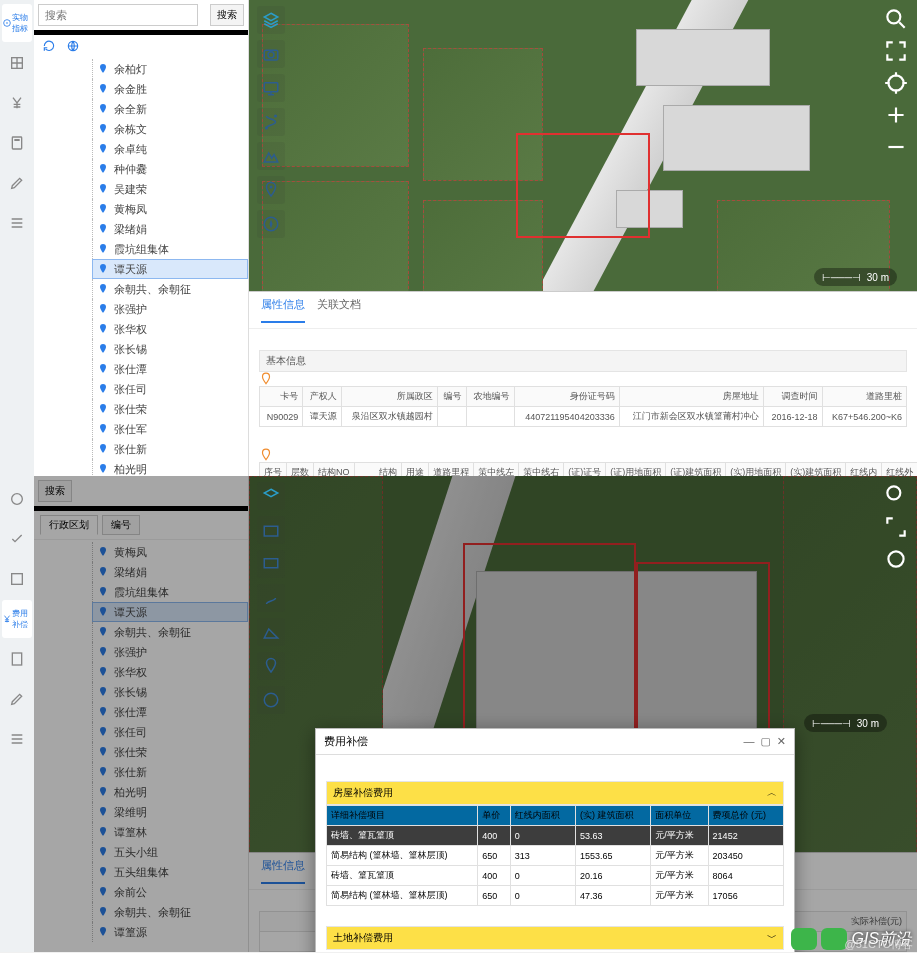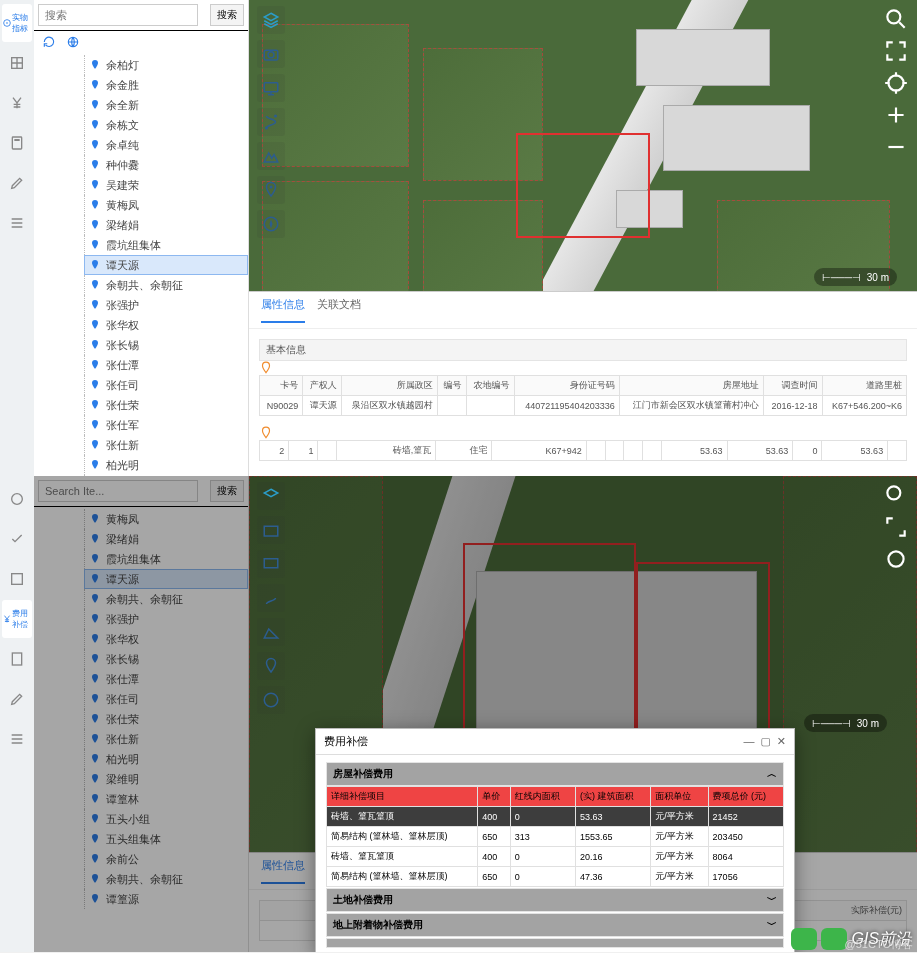--- a/index.html
+++ b/index.html
@@ -4,29 +4,29 @@
 <style>
 * { margin: 0; padding: 0; box-sizing: border-box; font-family: "Microsoft YaHei", Arial, sans-serif; }
 body { background: #f0f0f0; width: 917px; }
 .screenshot { position: relative; height: 476px; display: flex; }
 .screenshot.dimmed::before { content: ""; position: absolute; inset: 0; background: rgba(0,0,0,0.35); z-index: 5; pointer-events: none; }
 .leftbar { width: 34px; background: #eef1f3; display: flex; flex-direction: column; align-items: center; padding-top: 4px; gap: 2px; z-index: 6; position: relative; }
 .leftbar .lb-item { width: 30px; height: 38px; display: flex; align-items: center; justify-content: center; font-size: 8px; color: #888; cursor: pointer; border-radius: 3px; }
 .leftbar .lb-item.active { background: #fff; color: #2b7de9; }
 .leftbar .lb-item svg { width: 16px; height: 16px; }
 .sidepanel { width: 215px; background: #fff; display: flex; flex-direction: column; border-right: 1px solid #ddd; }
-.searchbar { display: flex; padding: 4px; gap: 12px; border-bottom: 1px solid #000000; }
+.searchbar { display: flex; padding: 4px; gap: 12px; border-bottom: 5px solid #000000; }
 .searchbar input { flex: 1; height: 22px; border: 1px solid #ccc; padding: 0 6px; font-size: 11px; }
 .searchbar button { width: 34px; height: 22px; border: 1px solid #ccc; background: #f4f4f4; font-size: 10px; cursor: pointer; }
 .tabs { display: flex; gap: 4px; padding: 4px 6px; border-bottom: 1px solid #eee; }
 .tabs .tab { font-size: 10px; padding: 2px 8px; border: 1px solid #ccc; background: #f8f8f8; cursor: pointer; }
 .tabs .tab.active { background: #fff; border-bottom-color: #fff; }
 .iconrow { display: flex; gap: 10px; padding: 4px 8px; }
 .iconrow svg { width: 14px; height: 14px; color: #2b7de9; }
-.tree { flex: 1; overflow: auto; padding: 2px 0 2px 40px; }
+.tree { flex: 1; overflow: auto; padding: 2px 0 2px 40px; margin-left: 8px; }
 .tree-item { display: flex; align-items: center; gap: 5px; height: 20px; font-size: 11px; color: #444; cursor: pointer; padding-left: 4px; border-left: 1px dotted #bbb; margin-left: 10px; }
 .tree-item.selected { background: #d9e8fb; border: 1px solid #8db8f0; }
 .pin { width: 12px; height: 12px; }
 .pin path { fill: #2b7de9; }
 .mapwrap { flex: 1; position: relative; background: #4a6a3a; overflow: hidden; }
 .aerial { position: absolute; inset: 0; }
 .aerial .field { position: absolute; background: linear-gradient(135deg, #4d6d3a, #5a7a45); border: 1px dashed rgba(200,60,60,0.7); }
 .aerial .road { position: absolute; background: linear-gradient(90deg, #e6e6e6, #d0d0d0); }
 .aerial .bldg { position: absolute; background: #d8d8d8; border: 1px solid #aaa; }
 .aerial .parcel { position: absolute; border: 2px solid #e03030; }
@@ -35,35 +35,35 @@
 .maptools .mt svg { width: 18px; height: 18px; color: #2c5d8f; }
 .maptools .mt:first-child svg { color: #2b9dc9; }
 .mapright { position: absolute; right: 8px; top: 6px; display: flex; flex-direction: column; gap: 6px; z-index: 8; }
 .mapright .mt { width: 26px; height: 26px; display: flex; align-items: center; justify-content: center; cursor: pointer; color: #fff; }
 .scalebar { position: absolute; right: 20px; bottom: 190px; height: 18px; display: flex; align-items: center; color: #fff; font-size: 10px; background: rgba(0,0,0,0.35); padding: 2px 8px; border-radius: 10px; gap: 6px; z-index: 8; }
 .scalebar.low { bottom: 20px; }
 .bottompanel { position: absolute; left: 0; right: 0; bottom: 0; height: 185px; background: #fff; border-top: 1px solid #ccc; overflow: auto; font-size: 10px; z-index: 2; }
 .bp-tabs { display: flex; gap: 12px; padding: 5px 12px; border-bottom: 1px solid #eee; }
 .bp-tabs span { cursor: pointer; color: #666; font-size: 11px; }
 .bp-tabs span.active { color: #2b7de9; border-bottom: 2px solid #2b7de9; padding-bottom: 9px; }
-.section { margin: 10px 10px; }
+.section { margin: 21px 10px; }
 .section-h { background: #f4f4f4; padding: 3px 6px; font-size: 10px; color: #555; border: 1px solid #e4e4e4; }
 table.data { width: 100%; border-collapse: collapse; font-size: 9px; }
 table.data th, table.data td { border: 1px solid #e0e0e0; padding: 3px 4px; text-align: right; color: #555; white-space: nowrap; }
 table.data th { background: #fafafa; font-weight: normal; }
 .floatbox { position: absolute; left: 315px; top: 252px; width: 480px; background: #fff; border: 1px solid #bbb; z-index: 20; box-shadow: 0 4px 18px rgba(0,0,0,0.4); font-size: 10px; }
 .fb-title { display: flex; justify-content: space-between; align-items: center; padding: 5px 8px; border-bottom: 1px solid #ddd; font-size: 11px; }
 .fb-title .ctrls { display: flex; gap: 6px; }
 .fb-title .ctrls span { cursor: pointer; color: #666; font-size: 11px; }
 .fb-body { padding: 6px 10px; }
 .fb-body table { width: 100%; border-collapse: collapse; font-size: 9px; }
 .fb-body th, .fb-body td { border: 1px solid #e0e0e0; padding: 3px 4px; }
-.fb-body th { background: #ef4444; font-weight: normal; text-align: left; }
+.fb-body th { background: #0369a1; font-weight: normal; text-align: left; }
 .fb-body tr.dark td, .fb-body tr.dark th { background: #3d3d3d; color: #fff; }
-.fb-sec { background: #a3a3a3; padding: 4px 6px; margin-top: 1px; border: 1px solid #e4e4e4; display: flex; justify-content: space-between; cursor: pointer; font-weight: bold; }
+.fb-sec { background: #fde047; padding: 4px 6px; margin-top: 20px; border: 1px solid #e4e4e4; display: flex; justify-content: space-between; cursor: pointer; }
 .roworange { display: flex; align-items: center; gap: 6px; }
 .roworange svg { width: 14px; height: 14px; color: #f08c2e; }
 .watermark { position: absolute; right: 6px; bottom: 2px; z-index: 30; display: flex; align-items: center; gap: 4px; color: #fff; font-size: 16px; font-style: italic; text-shadow: 0 0 4px #000; }
 .watermark .bubble { width: 26px; height: 22px; background: #3db54a; border-radius: 6px; position: relative; }
 .blogtag { position: absolute; right: 4px; bottom: 0; font-size: 11px; color: #ddd; z-index: 31; }
 </style>
 </head>
 <body>
 
 <div class="screenshot">
@@ -380,20 +380,37 @@
           </table>
       </div>
       <div class="section">
         <div class="roworange">
             <svg viewBox="0 0 24 24">
               <path d="M12 2a6 6 0 0 1 6 6c0 4-6 12-6 12S6 12 6 8a6 6 0 0 1 6-6z" fill="none" stroke="currentColor" stroke-width="2"></path>
             </svg>
           </div>
         <table class="data">
           <tbody>
+              <tr id="hh-top">
+                <th>序号</th>
+                <th>层数</th>
+                <th>结构NO</th>
+                <th>结构</th>
+                <th>用途</th>
+                <th>道路里程</th>
+                <th>策中线左</th>
+                <th>策中线右</th>
+                <th>(证)证号</th>
+                <th>(证)用地面积</th>
+                <th>(证)建筑面积</th>
+                <th>(实)用地面积</th>
+                <th>(实)建筑面积</th>
+                <th>红线内</th>
+                <th>红线外</th>
+              </tr>
           <tr id="hr-top">
                 <td>2</td>
                 <td>1</td>
                 <td></td>
                 <td>砖墙,篁瓦</td>
                 <td>住宅</td>
                 <td>K67+942</td>
                 <td></td>
                 <td></td>
                 <td></td>
@@ -446,22 +463,25 @@
       </div>
     <div class="lb-item">
         <svg viewBox="0 0 24 24">
           <path d="M4 6h16M4 12h16M4 18h16" stroke="currentColor" stroke-width="2"></path>
         </svg>
       </div>
   </div>
 
   <div class="sidepanel">
     <div class="searchbar">
-      <input placeholder="Search Ite..." style="">
       <button>搜索</button>
+    </div>
+    <div class="tabs">
+      <div class="tab active">行政区划</div>
+      <div class="tab">编号</div>
     </div>
     <div class="tree" id="tree-bottom">
         <div class="tree-item">
           <svg class="pin" viewBox="0 0 24 24">
             <path d="M12 2a6 6 0 0 1 6 6c0 4-6 12-6 12S6 12 6 8a6 6 0 0 1 6-6z"></path>
           </svg>
           <span>黄梅凤</span>
         </div>
         <div class="tree-item">
           <svg class="pin" viewBox="0 0 24 24">

